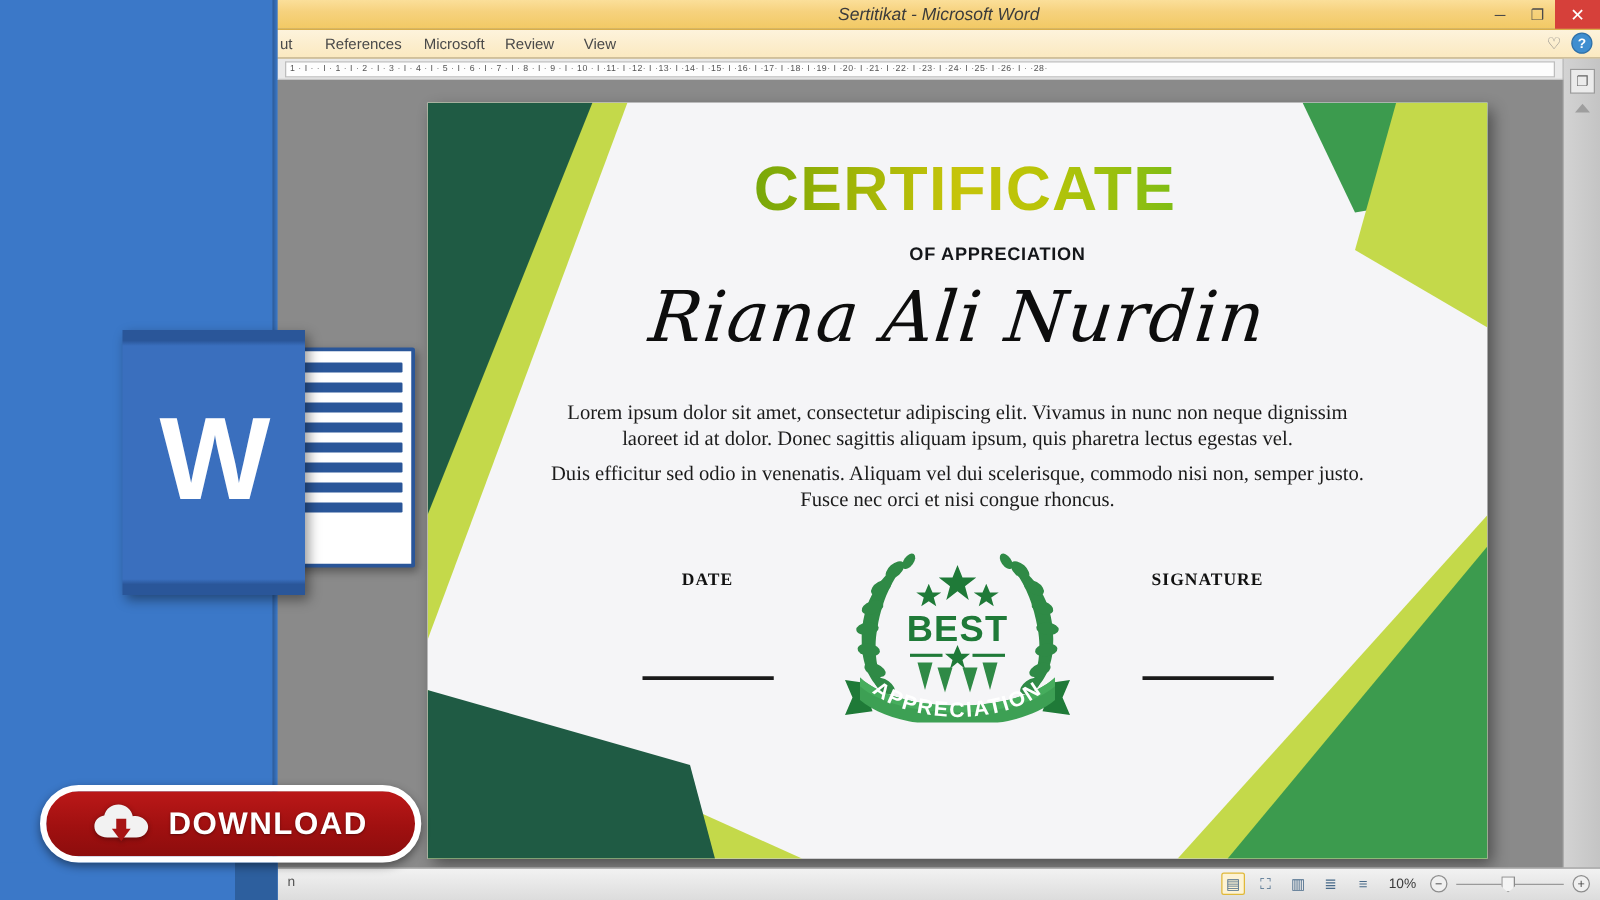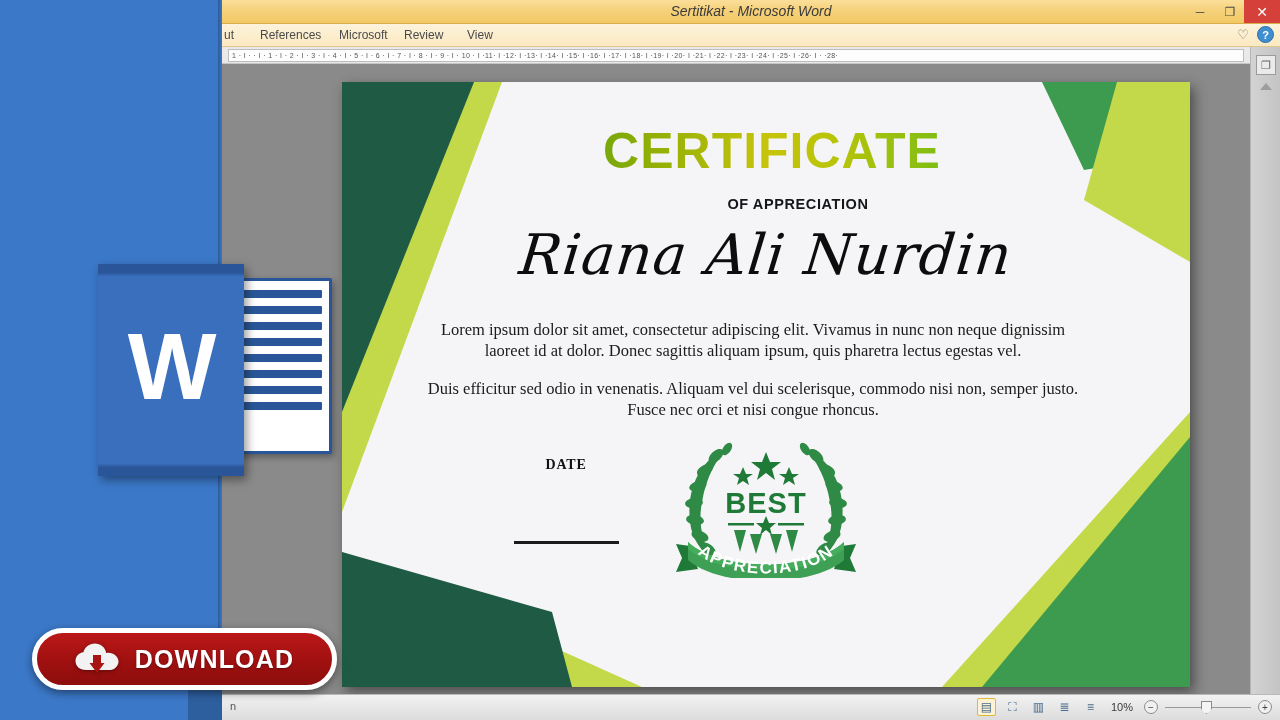--- a/index.html
+++ b/index.html
@@ -170,24 +170,24 @@
     font-size:14.5px; font-weight:bold; color:#14161a; letter-spacing:.6px;margin-left:32px;
   }
   #cert-name{
     position:absolute; top:140px; left:0; width:100%; text-align:center;
     font-family:"DejaVu Serif", serif;
     font-style:italic; font-weight:normal;
     font-size:56px; color:#0d0d0d; letter-spacing:1px;
     transform:skewX(-6deg);
   }
   #cert-body{
-    position:absolute; top:237px; left:82px; width:658px; text-align:center;
+    position:absolute; top:237px; left:95px; width:658px; text-align:center;
     font-family:"Liberation Serif", serif; font-size:16.5px; color:#1b1b1b; line-height:1.3;
   }
-  #cert-body p + p{ margin-top:16px; }
+  #cert-body p + p{ margin-top:6px; }
 
   #date-block{ position:absolute; left:114px; top:375px; width:220px; text-align:center; }
   #sig-block{ position:absolute; left:514px; top:375px; width:220px; text-align:center; }
   .sign-label{
     font-family:"Liberation Serif", serif; font-weight:bold;
     font-size:14px; color:#111; letter-spacing:.8px;
   }
   .sign-rule{
     margin-top:68px; height:3px; background:#1a1a1a; width:105px; margin-left:auto; margin-right:auto;
   }
@@ -330,20 +330,24 @@
         <div id="cert-body">
           <p>Lorem ipsum dolor sit amet, consectetur adipiscing elit. Vivamus in nunc non neque dignissim laoreet id at dolor. Donec sagittis aliquam ipsum, quis pharetra lectus egestas vel.</p>
           <p>Duis efficitur sed odio in venenatis. Aliquam vel dui scelerisque, commodo nisi non, semper justo. Fusce nec orci et nisi congue rhoncus.</p>
         </div>
 
         <div id="date-block">
           <div class="sign-label">DATE</div>
           <div class="sign-rule"></div>
         </div>
 
+        <div id="sig-block">
+          <div class="sign-label">SIGNATURE</div>
+          <div class="sign-rule"></div>
+        </div>
 
         <div id="seal">
           <svg viewBox="0 0 188 148" width="188" height="148">
             <g fill="#2f8a46">
 
               <path d="M58 16 C30 28 14 56 18 92 C20 110 30 122 40 128 C30 112 26 92 30 72 C34 48 44 28 58 16 Z"></path>
 
               <path d="M130 16 C158 28 174 56 170 92 C168 110 158 122 148 128 C158 112 162 92 158 72 C154 48 144 28 130 16 Z"></path>
 
               <ellipse cx="44" cy="26" rx="9" ry="5" transform="rotate(-42 44 26)"></ellipse>

